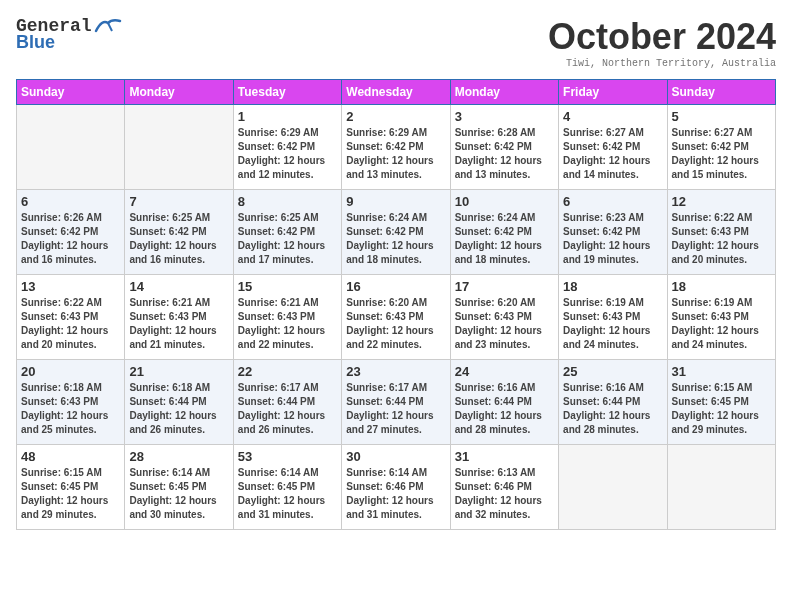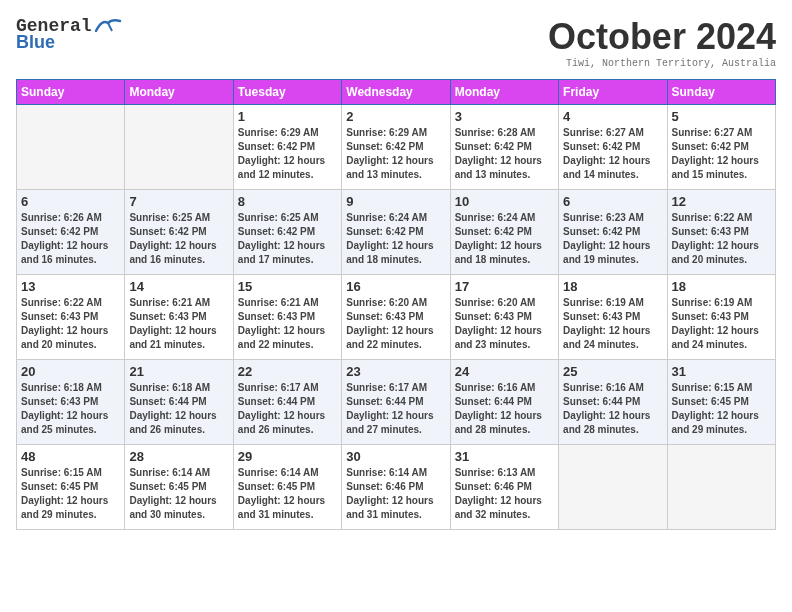--- a/index.html
+++ b/index.html
@@ -236,21 +236,21 @@
       <tr>
         <td>
           <span class="day-num">48</span>
           <div class="day-info">Sunrise: 6:15 AM<br>Sunset: 6:45 PM<br>Daylight: 12 hours and 29 minutes.</div>
         </td>
         <td>
           <span class="day-num">28</span>
           <div class="day-info">Sunrise: 6:14 AM<br>Sunset: 6:45 PM<br>Daylight: 12 hours and 30 minutes.</div>
         </td>
         <td>
-          <span class="day-num">29</span>
+          <span class="day-num">53</span>
           <div class="day-info">Sunrise: 6:14 AM<br>Sunset: 6:45 PM<br>Daylight: 12 hours and 31 minutes.</div>
         </td>
         <td>
           <span class="day-num">30</span>
           <div class="day-info">Sunrise: 6:14 AM<br>Sunset: 6:46 PM<br>Daylight: 12 hours and 31 minutes.</div>
         </td>
         <td>
           <span class="day-num">31</span>
           <div class="day-info">Sunrise: 6:13 AM<br>Sunset: 6:46 PM<br>Daylight: 12 hours and 32 minutes.</div>
         </td>

